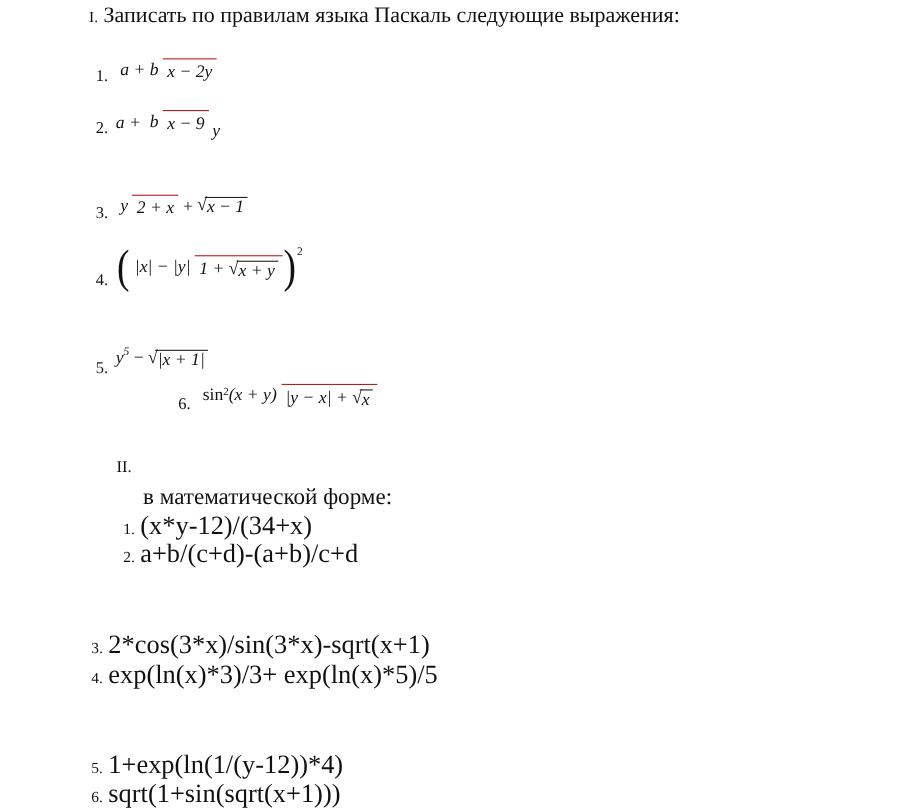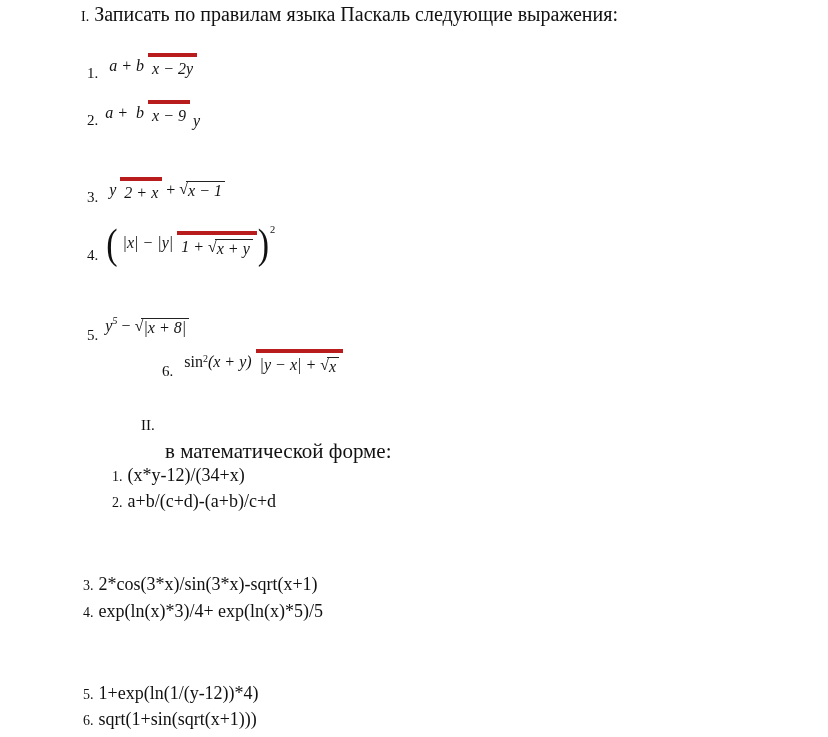--- a/index.html
+++ b/index.html
@@ -6,61 +6,61 @@
   .page{
     position:relative;width:828px;height:737px;background:#ffffff;
     font-family:"Liberation Serif",serif;color:#111;overflow:hidden;
   }
 
   
   .heading{position:absolute;display:flex;align-items:baseline;}
   #h1{top:3px;left:81px;font-size:20px;}
   #h1 .hnum{font-size:14px;margin-right:5px;}
   #h2{top:412px;left:106px;font-size:21px;}
-  #h2{display:block;margin-left:35px;}
+  #h2{display:block;}
   #h2 .h2line1{display:flex;align-items:baseline;line-height:26px;}
   #h2 .hnum{font-size:15px;margin-right:5px;}
   #h2 .h2line2{margin-left:24px;line-height:26px;text-align:center;}
 
   
   .fitem{position:absolute;display:flex;align-items:flex-end;gap:7px;font-size:15px;}
   .fnum{font-style:normal;line-height:1;padding-bottom:1px;}
   .math{font-style:italic;font-size:16px;display:inline-flex;align-items:center;margin-bottom:3px;}
   #f1{top:53px;left:87px;}
   #f2{top:100px;left:87px;}
   #f3{top:177px;left:87px;}
   #f4{top:227px;left:87px;}
   #f5{top:317px;left:87px;}
   #f5 .math{margin-bottom:7px;align-items:baseline;}
   #f6{top:349px;left:162px;}
   #f6 .math{margin-bottom:4px;justify-content:center;}
 
   .frac{display:inline-flex;flex-direction:row;align-items:center;text-align:center;}
   .ftop{padding:0 4px 1px;line-height:1.25;white-space:nowrap;}
-  .fbot{border-top:4px solid #b91c1c;padding:2px 4px 0;line-height:1.25;white-space:nowrap;}
+  .fbot{border-top:1px solid #b91c1c;padding:2px 4px 0;line-height:1.25;white-space:nowrap;}
 
   .sqrt{display:inline-flex;align-items:flex-start;white-space:nowrap;}
   .rad{font-style:normal;line-height:1.05;display:inline-block;}
   .rand{border-top:1px solid #222;line-height:1.05;display:inline-block;
         margin-left:-2px;padding:1px 3px 0 2px;font-family:Liberation Serif, serif;}
 
   .op{margin:0 4px;font-style:normal;}
   .pre{margin-right:4px;white-space:nowrap;}
   .post{margin-left:3px;position:relative;top:8px;}
   .bigp{font-style:normal;font-size:34px;line-height:1;transform:scaleY(1.25);
         display:inline-block;font-weight:300;margin:0 1px;}
   .exp{font-style:normal;font-size:10.5px;align-self:flex-start;position:relative;top:-3px;}
   .supv{font-size:10.5px;position:relative;top:-7px;font-style:italic;}
   .fn{font-style:normal;}
   .fnsup{font-size:10px;position:relative;top:-5px;font-style:normal;}
 
   
   .pitem{position:absolute;display:flex;align-items:baseline;gap:5px;}
   .pnum{font-size:14px;}
-  .pexpr{font-size:18px;white-space:nowrap;}
+  .pexpr{font-size:24px;white-space:nowrap;}
   #p1{top:465px;left:112px;}
   #p2{top:491px;left:112px;}
   #p3{top:574px;left:83px;}
   #p4{top:601px;left:83px;}
   #p5{top:683px;left:83px;}
   #p6{top:709px;left:83px;}
 </style>
 </head>
 <body>
 
@@ -126,21 +126,21 @@
   </div>
 
   <div class="fitem" id="f5">
     <span class="fnum">5.</span>
     <span class="math">
       <span>y</span>
       <span class="supv">5</span>
       <span class="op">−</span>
       <span class="sqrt">
         <span class="rad">√</span>
-        <span class="rand">|x + 8|</span>
+        <span class="rand">|x + 1|</span>
       </span>
     </span>
   </div>
 
   <div class="fitem" id="f6">
     <span class="fnum">6.</span>
     <span class="math">
       <span class="frac">
         <span class="ftop"><span class="fn">sin</span><span class="fnsup">2</span><span>(x + y)</span></span>
         <span class="fbot"><span>|y − x| +</span>
@@ -166,21 +166,21 @@
   <div class="pitem" id="p2">
     <span class="pnum">2.</span>
     <span class="pexpr">a+b/(c+d)-(a+b)/c+d</span>
   </div>
   <div class="pitem" id="p3">
     <span class="pnum">3.</span>
     <span class="pexpr">2*cos(3*x)/sin(3*x)-sqrt(x+1)</span>
   </div>
   <div class="pitem" id="p4">
     <span class="pnum">4.</span>
-    <span class="pexpr">exp(ln(x)*3)/4+ exp(ln(x)*5)/5</span>
+    <span class="pexpr">exp(ln(x)*3)/3+ exp(ln(x)*5)/5</span>
   </div>
   <div class="pitem" id="p5">
     <span class="pnum">5.</span>
     <span class="pexpr">1+exp(ln(1/(y-12))*4)</span>
   </div>
   <div class="pitem" id="p6">
     <span class="pnum">6.</span>
     <span class="pexpr">sqrt(1+sin(sqrt(x+1)))</span>
   </div>
 

